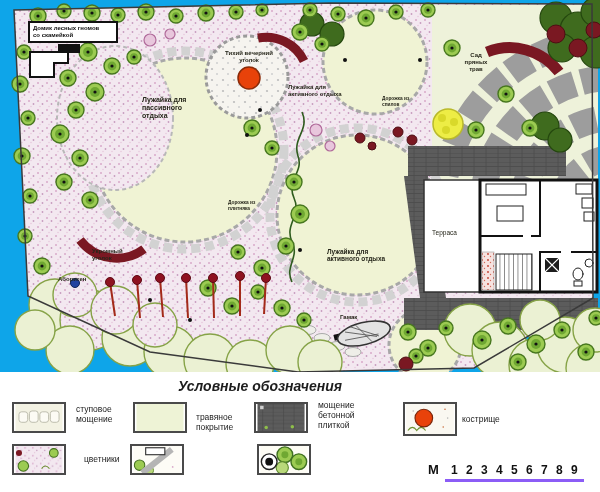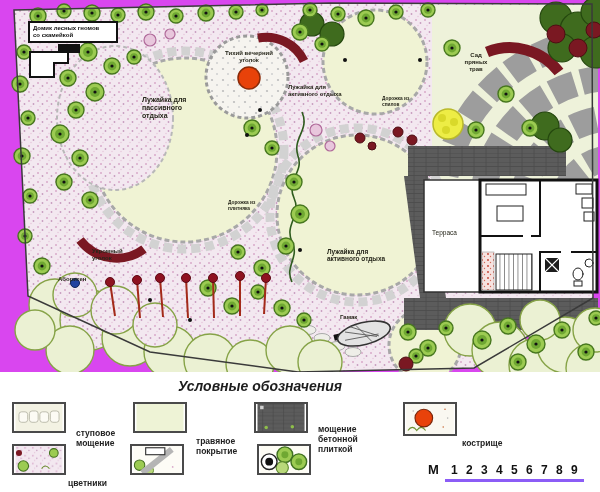--- a/index.html
+++ b/index.html
@@ -1,28 +1,28 @@
 <!DOCTYPE html>
 <html><head>
 <meta charset="utf-8">
 <style>
   html,body{margin:0;padding:0;background:#fff;font-family:"Liberation Sans",sans-serif;}
-  #stage{position:relative;width:600px;height:492px;background:#d946ef;overflow:hidden;}
+  #stage{position:relative;width:600px;height:492px;background:#0ea5e9;overflow:hidden;}
   #plan{position:absolute;left:0;top:0;width:600px;height:380px;}
   .lbl{position:absolute;white-space:pre-line;color:#26261a;font-weight:bold;line-height:1.15;pointer-events:none;}
   .lbl.tiny{font-size:6px;transform:scale(.8);transform-origin:left top;}
   #gnome-box{position:absolute;left:28px;top:21px;width:80px;background:#fff;border:2px solid #111;
              font-size:6px;font-weight:bold;padding:2px 3px;line-height:1.2;white-space:pre-line;color:#111;}
   
   #legend{position:absolute;left:0;top:372px;width:600px;height:120px;background:#fff;}
   #legend-title{position:absolute;left:130px;top:6px;width:260px;text-align:center;
                 font-size:14px;font-weight:bold;font-style:italic;color:#1d1d1d;}
   .sw{position:absolute;width:54px;height:31px;border:2px solid #4a4a4a;box-sizing:border-box;background:#fff;}
   .sw svg{display:block;width:100%;height:100%;}
-  .ltxt{position:absolute;font-size:8.5px;font-weight:bold;color:#222;line-height:1.2;white-space:pre-line;margin-top:24px;}
+  .ltxt{position:absolute;font-size:8.5px;font-weight:normal;color:#222;line-height:1.2;white-space:pre-line;}
   #scalebar{position:absolute;left:428px;top:88px;width:166px;color:#111;}
   #scalebar .m{font-size:13px;font-weight:bold;margin-right:6px;}
   #scalebar .ticks{display:inline-block;border-bottom:3px solid #8b5cf6;padding:0 2px 1px 2px;}
   #scalebar .tick{display:inline-block;width:15px;text-align:center;font-size:12px;font-weight:bold;}
 </style>
 </head>
 <body>
 
 <div id="stage">
 
@@ -606,21 +606,21 @@
 
     <div class="sw" style="left:12px;top:72px;">
       <svg viewBox="0 0 54 31">
           <rect width="54" height="31" fill="url(#pink)"></rect>
         <circle cx="9" cy="23" r="6" fill="#9ccb52" stroke="#44711f" stroke-width="1.2"></circle>
         <circle cx="44" cy="8" r="5" fill="#9ccb52" stroke="#44711f" stroke-width="1.2"></circle>
         <circle cx="4" cy="8" r="3.5" fill="#7a1822"></circle>
         <path d="M30,26 q4,-6 9,0" stroke="#6b8f2f" stroke-width="1.2" fill="none"></path>
         </svg>
     </div>
-    <div class="ltxt" style="left:68px;top:82px;">цветники</div>
+    <div class="ltxt" style="left:84px;top:82px;">цветники</div>
 
     <div class="sw" style="left:130px;top:72px;">
       <svg viewBox="0 0 54 31">
           <rect width="54" height="31" fill="#fdfcf6"></rect>
         <circle cx="7" cy="22" r="6" fill="#9ccb52" stroke="#44711f" stroke-width="1.2"></circle>
         <circle cx="18" cy="28" r="5" fill="#b9d87a" stroke="#5c8a2c" stroke-width="1"></circle>
         <circle cx="45" cy="24" r="1" fill="#d9a9ca"></circle>
           <circle cx="38" cy="10" r="1" fill="#d9a9ca"></circle>
         <path d="M10,31 L44,4" stroke="#b5b5b5" stroke-width="7"></path>
         <rect x="14" y="2" width="22" height="8" fill="#fff" stroke="#333" stroke-width="1.3"></rect>

